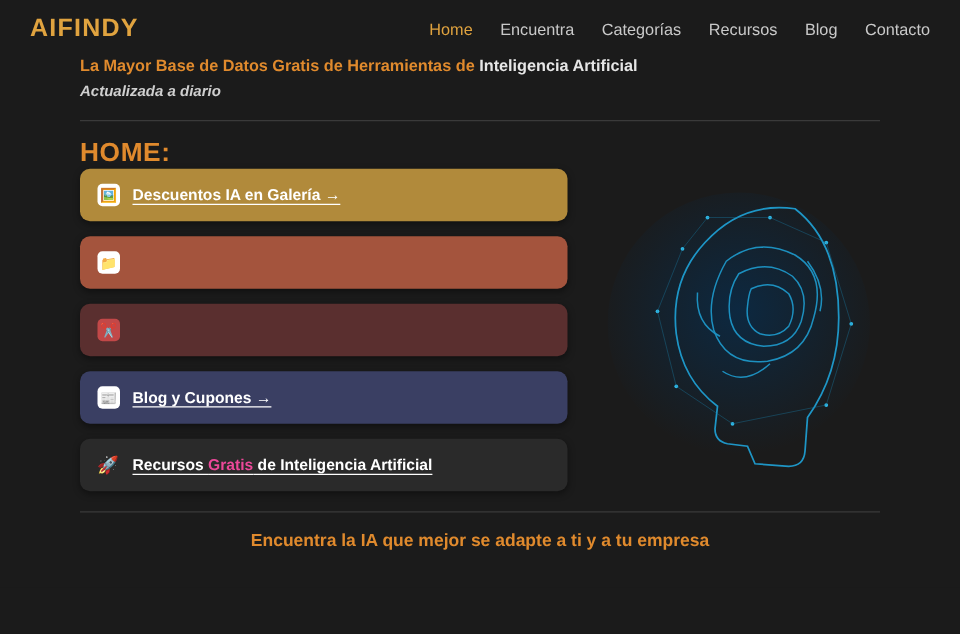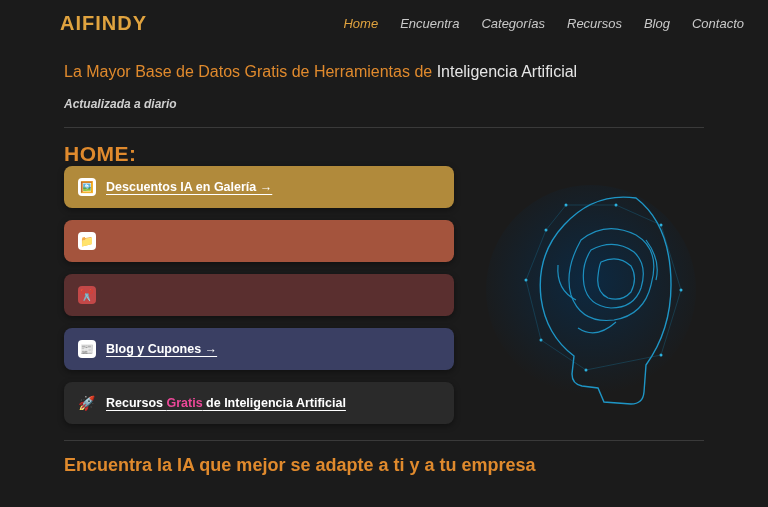--- a/index.html
+++ b/index.html
@@ -13,30 +13,30 @@
     --brick:#a4543d;
     --maroon:#5a2f2f;
     --indigo:#3a3f63;
     --dark:#2a2a2a;
   }
   html,body{margin:0;padding:0;background:var(--bg);color:var(--fg);font-family:Arial,Helvetica,sans-serif;width:768px;}
   a{color:inherit;text-decoration:none;}
 
   
   .header{display:flex;align-items:center;justify-content:space-between;padding:12px 24px 10px 24px;}
-  .logo{font-size:20px;font-weight:700;letter-spacing:1px;color:var(--accent);margin-left:36px;}
-  .nav{display:flex;gap:22px;font-size:13px;color:#c9c9c9;font-style:italic;}
+  .logo{font-size:20px;font-weight:700;letter-spacing:1px;color:var(--accent);}
+  .nav{display:flex;gap:22px;font-size:13px;color:#c9c9c9;}
   .nav a{cursor:pointer;}
   .nav a:first-child{color:var(--accent);}
 
   .content{padding:0 64px 30px 64px;}
 
-  .headline{margin-top:18px;font-size:16px;font-weight:400;color:var(--accent2);}
+  .headline{font-size:13px;font-weight:700;color:var(--accent2);}
   .headline .em{color:#e6e6e6;}
-  .tagline{margin-top:16px;font-style:italic;color:#cfcfcf;font-size:12px;font-weight:600;}
+  .tagline{margin-top:6px;font-style:italic;color:#cfcfcf;font-size:12px;font-weight:600;}
   hr.sep{border:none;border-top:1px solid var(--line);margin:16px 0 14px 0;}
 
   .section-title{color:var(--accent2);font-size:21px;font-weight:800;letter-spacing:0.5px;}
 
   .home-row{display:flex;gap:24px;align-items:flex-start;}
   .buttons{flex:0 0 390px;display:flex;flex-direction:column;gap:12px;}
   .btn{
     display:flex;align-items:center;gap:10px;
     height:42px;border-radius:8px;padding:0 14px;
     box-shadow:0 2px 6px rgba(0,0,0,0.4);
@@ -53,21 +53,21 @@
   }
   .btn.gold{background:var(--gold);}
   .btn.brick{background:var(--brick);}
   .btn.maroon{background:var(--maroon);}
   .btn.indigo{background:var(--indigo);}
   .btn.dark{background:var(--dark);}
   .btn .label .muted{color:#ec4899;}
 
   .brainwrap{flex:1;display:flex;justify-content:center;align-items:center;padding-top:4px;}
 
-  .find-title{color:var(--accent2);font-size:18px;font-weight:800;margin-top:4px;}
+  .find-title{color:var(--accent2);font-size:14px;font-weight:800;margin-top:4px;text-align:center;}
 </style>
 </head>
 <body>
 
 <div class="header">
   <div class="logo">AIFINDY</div>
   <nav class="nav">
     <a>Home</a>
     <a>Encuentra</a>
     <a>Categorías</a>

